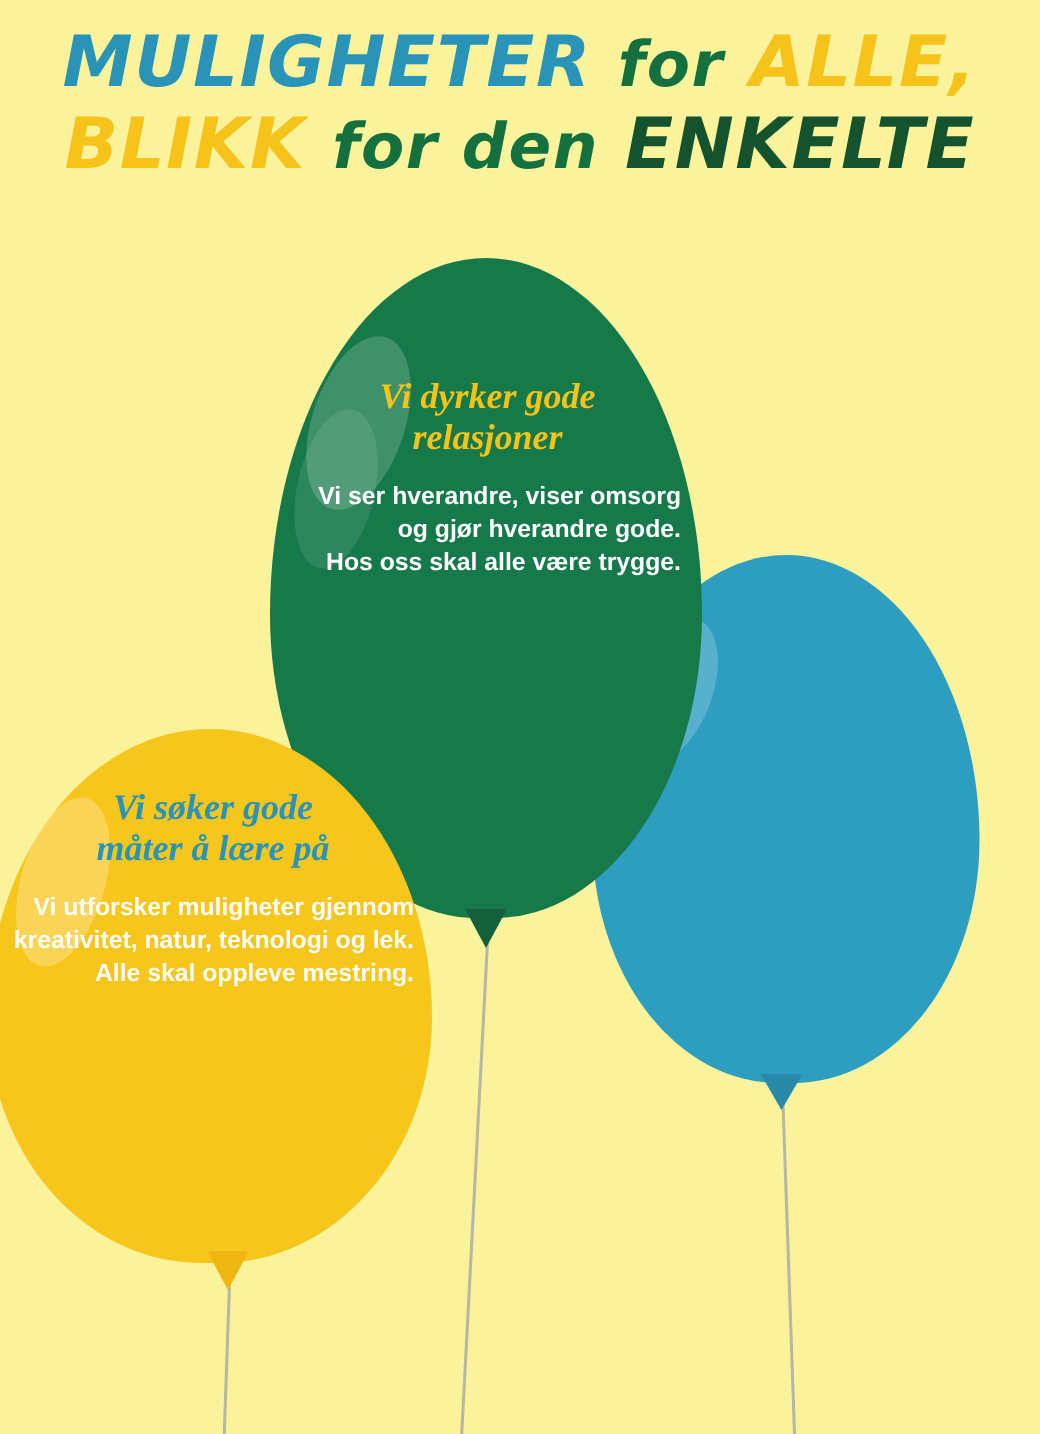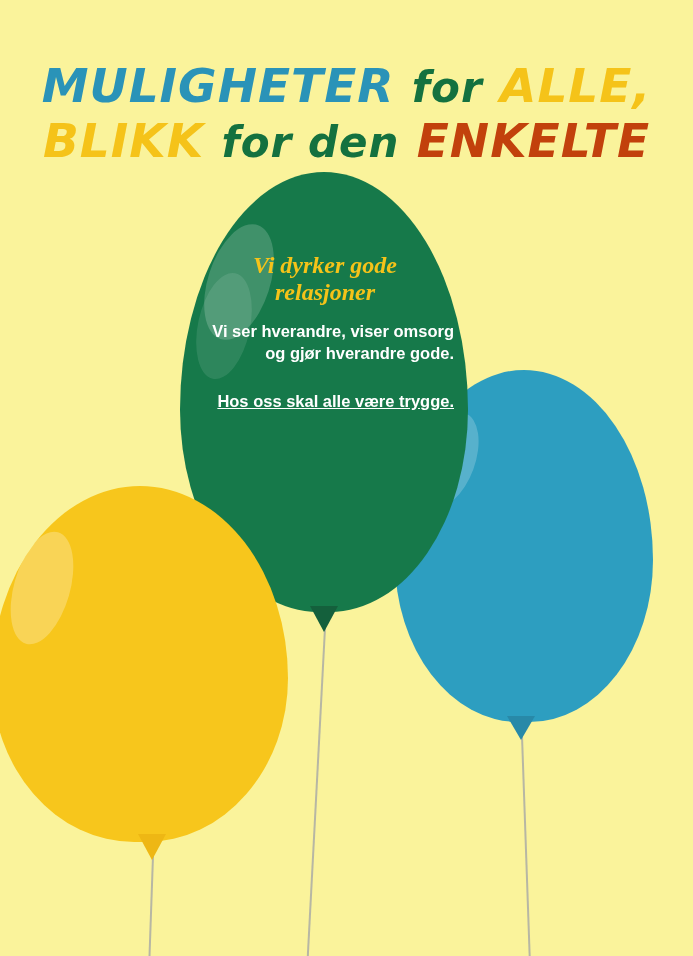--- a/index.html
+++ b/index.html
@@ -29,28 +29,27 @@
     text-align: center;
     line-height: 1.0;
     font-family: "DejaVu Sans", sans-serif;
     font-weight: 700;
     font-style: italic;
     letter-spacing: 1px;
   }
   .title .line {
     display: block;
     white-space: nowrap;
-    margin-top: 44px;
   }
   .title .l1 { font-size: 47px; }
   .title .l2 { font-size: 47px; margin-top: 8px; }
   .tw-blue  { color: #2a93b8; text-transform: uppercase; }
   .tw-green { color: #14713f; }
   .tw-gold  { color: #f5c319; text-transform: uppercase; }
-  .tw-blue-up { color: #c2410c; text-transform: uppercase; }
+  .tw-blue-up { color: #14532d; text-transform: uppercase; }
   .title .small {
     font-size: 42px;
     text-transform: none;
   }
 
   
   .balloon {
     position: absolute;
   }
   .bubble {
@@ -164,21 +163,21 @@
     margin: 0 0 14px 0;
   }
   .bbody {
     font-weight: 700;
     font-size: 16.5px;
     line-height: 1.35;
     color: #ffffff;
     margin: 0;
     text-align: right;
   }
-  .bbody + .bbody { margin-top: 26px; text-decoration: underline; }
+  .bbody + .bbody { margin-top: 0; }
 
   #text-green { left: 196px; top: 252px; width: 258px; }
   #text-green .bhead { color: #f5c319; }
 
   #text-blue { left: 404px; top: 450px; width: 242px; }
   #text-blue .bhead { color: #14713f; }
 
   #text-yellow { left: 8px; top: 526px; width: 268px; }
   #text-yellow .bhead { color: #2a93b8; }
 </style>
@@ -228,14 +227,22 @@
   <div class="btext" id="text-green">
     <p class="bhead">
       <span>Vi dyrker gode</span><br>
       <span>relasjoner</span>
     </p>
     <p class="bbody">Vi ser hverandre, viser omsorg og gjør hverandre gode.</p>
     <p class="bbody">Hos oss skal alle være trygge.</p>
   </div>
 
 
+  <div class="btext" id="text-yellow">
+    <p class="bhead">
+      <span>Vi søker gode</span><br>
+      <span>måter å lære på</span>
+    </p>
+    <p class="bbody">Vi utforsker muligheter gjennom kreativitet, natur, teknologi og lek.</p>
+    <p class="bbody">Alle skal oppleve mestring.</p>
+  </div>
 
 </div>
 
 </body></html>

